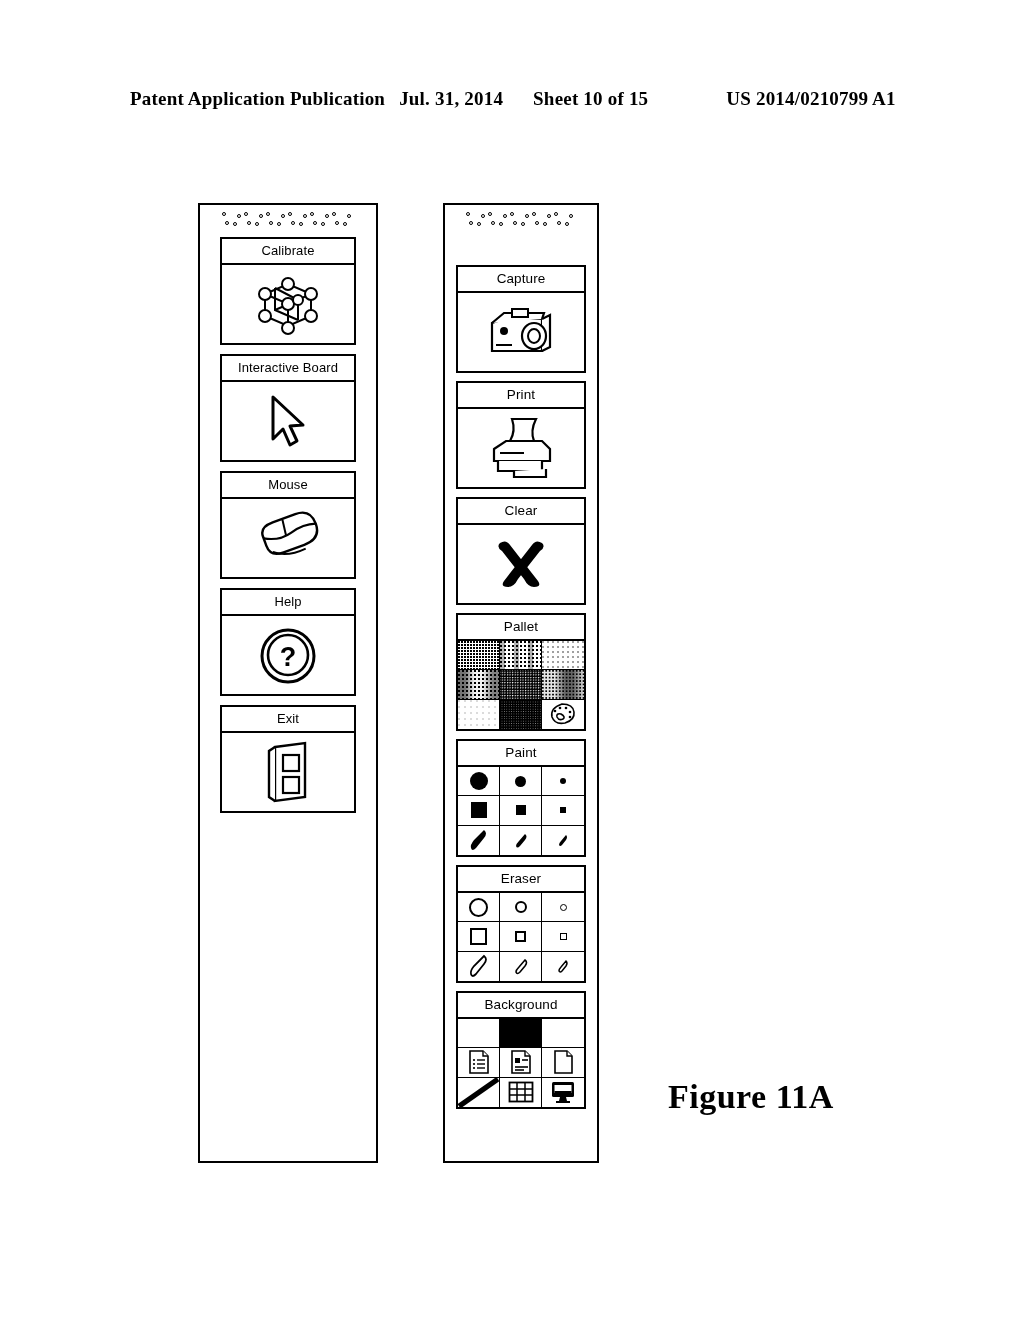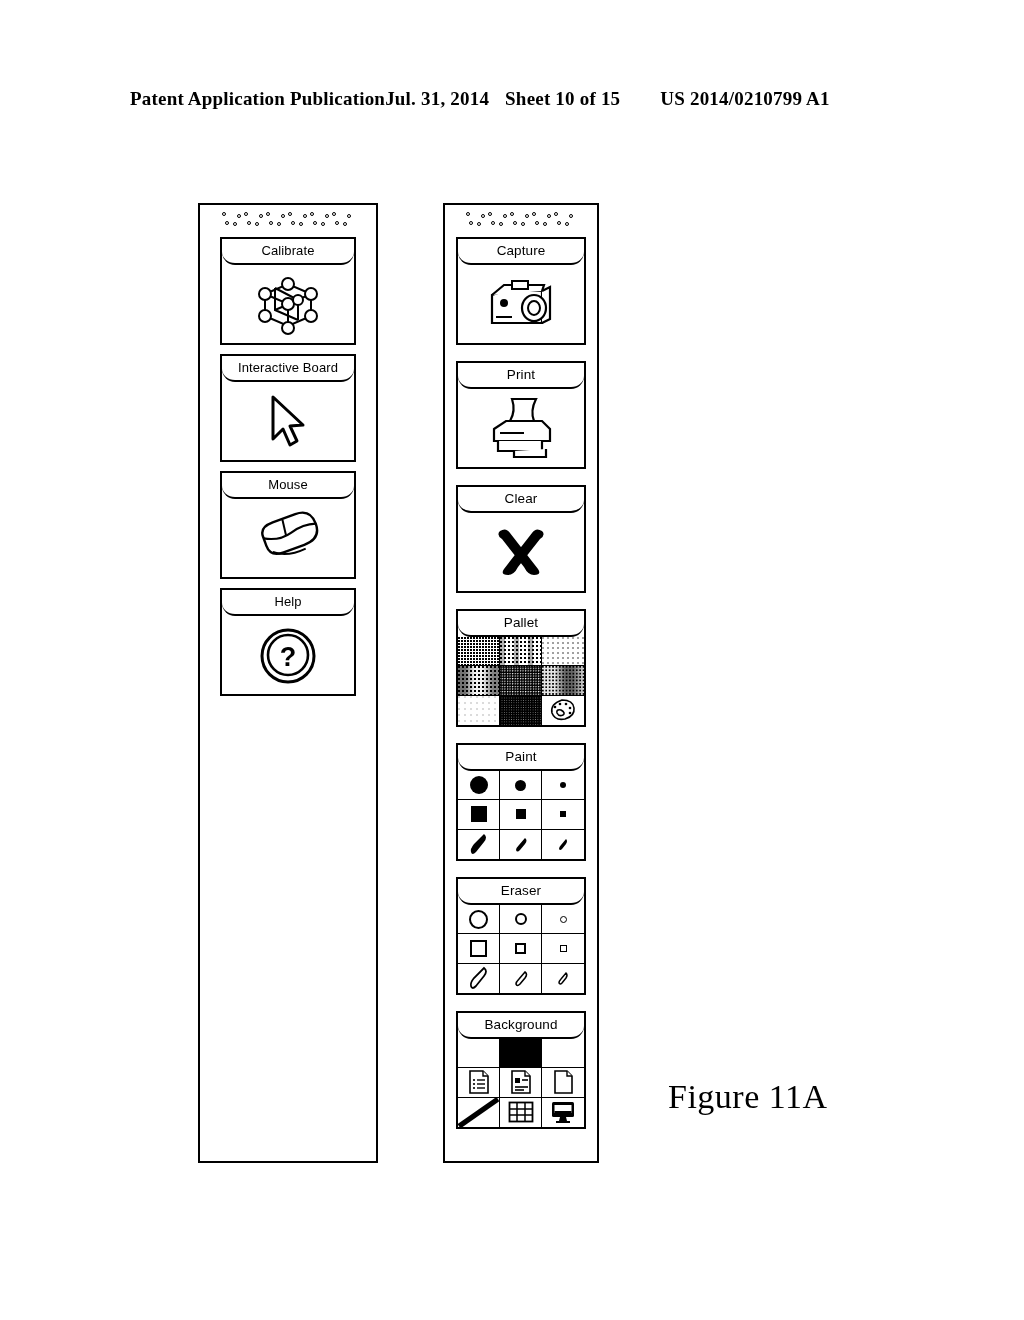--- a/index.html
+++ b/index.html
@@ -22,33 +22,34 @@
     top: 88px;
     left: 130px;
     width: 760px;
     font-family: "Liberation Serif", serif;
     font-weight: bold;
     font-size: 19px;
     letter-spacing: 0.2px;
     display: flex;
     align-items: baseline;
     white-space: nowrap;
+    gap: 14px;
   }
   .pub-header .h-pub   { }
   .pub-header .h-date  { }
   .pub-header .h-sheet { margin-left: 16px; }
-  .pub-header .h-num   { margin-left: 40px; }
+  .pub-header .h-num   { margin-left: 64px; }
 
   
   .fig-caption {
     position: absolute;
     left: 668px;
     top: 1078px;
     font-family: "Liberation Serif", serif;
-    font-weight: normal;
+    font-weight: bold;
     font-size: 34px;
     letter-spacing: 0.5px;
   }
 
   
   .toolbar {
     position: absolute;
     border: 2px solid #000;
     background: #fff;
     box-sizing: border-box;
@@ -91,42 +92,41 @@
     position: absolute;
     left: 0; right: 0;
     top: 32px;
     bottom: 8px;
     display: flex;
     flex-direction: column;
     align-items: center;
     gap: 9px;
   }
   #toolbar-left  .tiles { gap: 9px; }
-  #toolbar-right .tiles { gap: 16px; }
+  #toolbar-right .tiles { gap: 8px; margin-top: 28px; }
 
   
   .tile {
     border: 2.5px solid #000;
     box-sizing: border-box;
     background: #fff;
   }
   #toolbar-left  .tile { width: 136px; }
   #toolbar-right .tile { width: 130px; }
 
   .tile-label {
     border-bottom: 2.5px solid #000;
     text-align: center;
     font-size: 13.5px;
     line-height: 24px;
     height: 24px;
     letter-spacing: 0.1px;
     background: #fff;
     white-space: nowrap;
     overflow: hidden;
-    border-radius: 13px;
   }
   #toolbar-left .tile-label { font-size: 13px; }
 
   .tile-body {
     display: flex;
     align-items: center;
     justify-content: center;
     background: #fff;
   }
   .tile.big .tile-body    { height: 78px; }
@@ -337,20 +337,31 @@
       <div class="tile-body">
         <svg width="62" height="62" viewBox="0 0 62 62">
           <circle cx="31" cy="32" r="26" fill="#fff" stroke="#000" stroke-width="3"></circle>
           <circle cx="31" cy="31" r="20" fill="#fff" stroke="#000" stroke-width="2.6"></circle>
           <text x="31" y="42" text-anchor="middle" font-family="Liberation Sans, sans-serif" font-size="27" font-weight="bold" fill="#000">?</text>
         </svg>
       </div>
     </div>
 
 
+    <div class="tile big">
+      <div class="tile-label">Exit</div>
+      <div class="tile-body">
+        <svg width="58" height="66" viewBox="0 0 58 66">
+          <path d="M16 8 L46 4 L46 58 L16 62 Z" fill="#fff" stroke="#000" stroke-width="2.4"></path>
+          <path d="M16 8 L10 12 L10 58 L16 62" fill="#fff" stroke="#000" stroke-width="2.4"></path>
+          <rect x="24" y="16" width="16" height="16" fill="#fff" stroke="#000" stroke-width="2.2"></rect>
+          <rect x="24" y="38" width="16" height="16" fill="#fff" stroke="#000" stroke-width="2.2"></rect>
+        </svg>
+      </div>
+    </div>
 
   </div>
 </div>
 
 <div class="toolbar" id="toolbar-right">
   <div class="grille">
     <div class="grille-col">
         <i class="d d1"></i>
         <i class="d d2"></i>
       </div>

